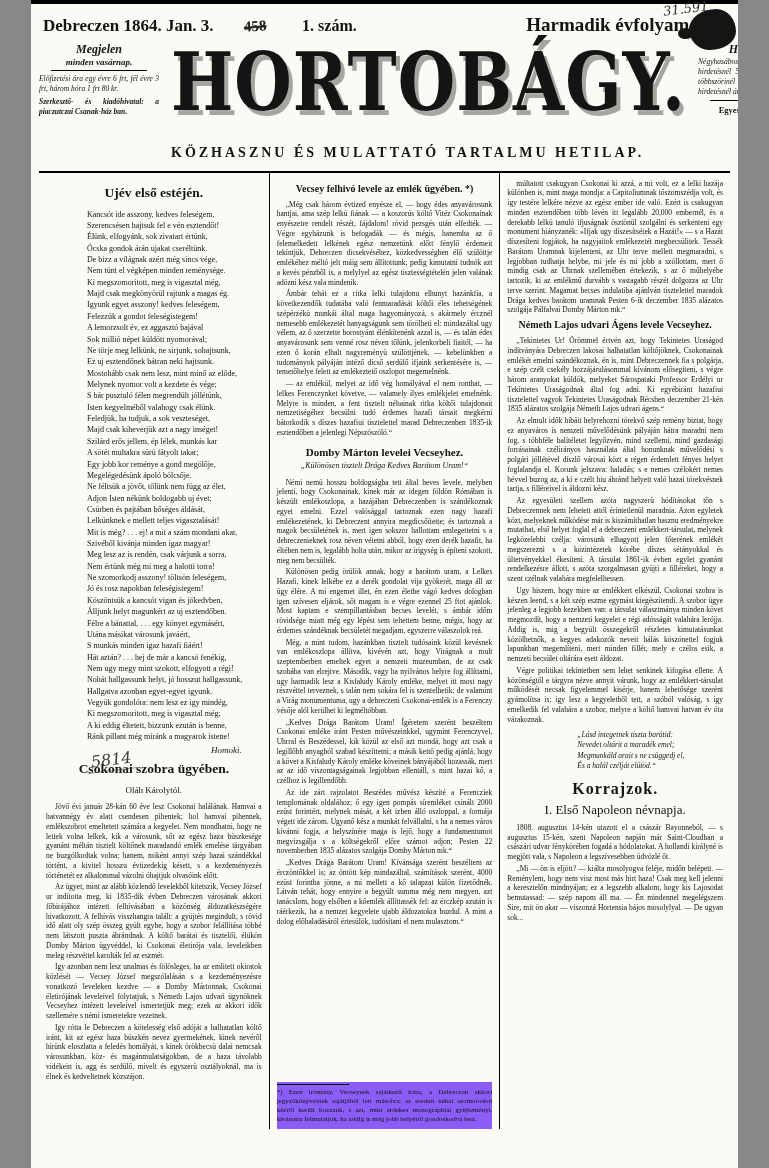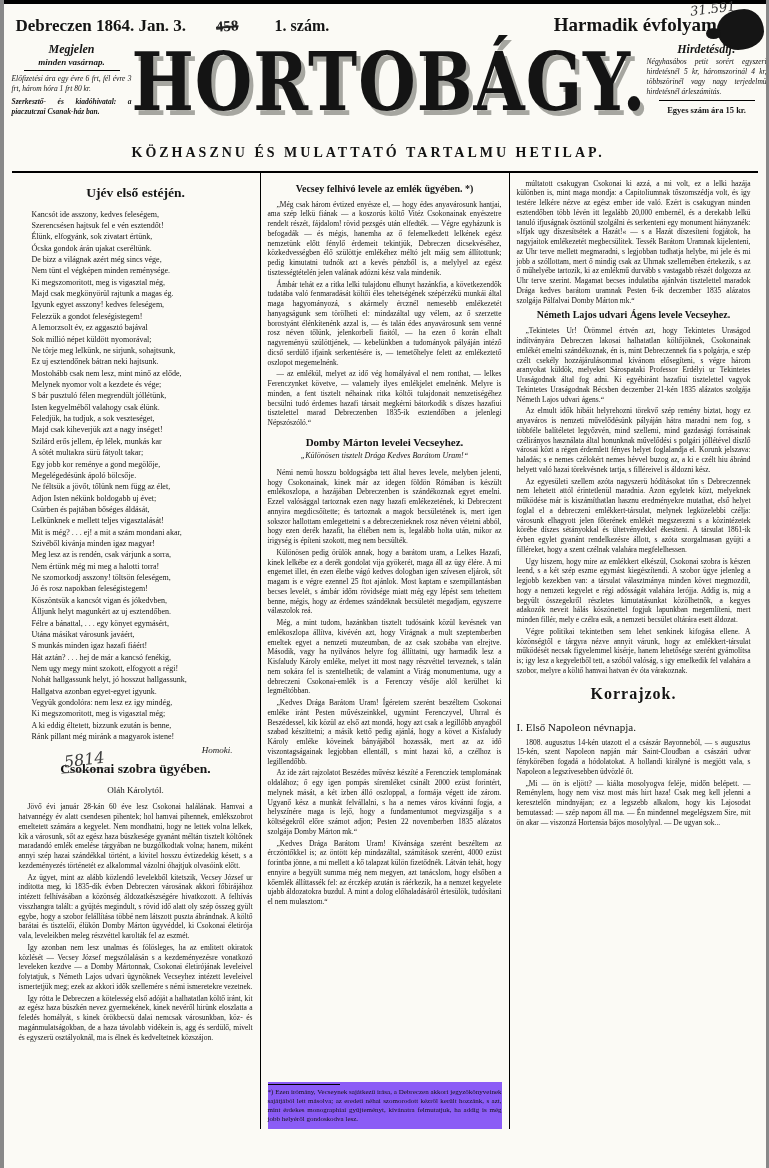--- a/index.html
+++ b/index.html
@@ -1,32 +1,32 @@
 <!DOCTYPE html>
 <html lang="hu"><head>
 <meta charset="utf-8">
 <style>
   html,body{margin:0;padding:0;background:#888;}
-  .page{width:762px;height:1168px;margin:0 auto;background:#fbfaf5;position:relative;overflow:hidden;
+  .page{width:707px;height:1168px;margin:0 auto;background:#fbfaf5;position:relative;overflow:hidden;
         font-family:"Liberation Serif","DejaVu Serif",serif;color:#141414;}
   .scan-top{position:absolute;top:0;left:0;width:100%;height:4px;background:#000;}
   
   .header{display:flex;align-items:baseline;padding:14px 10px 0 12px;}
   .date-line{font-size:17px;font-weight:bold;}
   .crossed{margin-left:30px;font-size:15px;font-weight:bold;color:#222;
            text-decoration:line-through;text-decoration-thickness:2px;transform:rotate(-4deg);display:inline-block;}
   .issue{margin-left:36px;font-size:16px;font-weight:bold;}
   .volume{margin-left:auto;margin-right:34px;font-size:19px;font-weight:bold;}
   .hand-top{position:absolute;top:1px;right:30px;font-size:13px;font-style:italic;color:#333;
             transform:rotate(-7deg);font-family:"DejaVu Serif",serif;}
   .ink-blob{position:absolute;top:9px;right:2px;width:47px;height:41px;background:#151515;
             border-radius:58% 42% 55% 45% / 50% 55% 45% 50%;}
   .ink-blob::after{content:"";position:absolute;left:-11px;top:19px;width:15px;height:11px;background:#151515;border-radius:50%;}
   
-  .masthead{display:grid;grid-template-columns:120px 1fr 120px;gap:0;padding:2px 8px 0;}
+  .masthead{display:grid;grid-template-columns:120px 1fr 120px;gap:12px;padding:2px 8px 0;}
   .side-box{padding-top:4px;}
   .box-title{font-size:12px;font-weight:bold;font-style:italic;text-align:center;}
   .box-sub{font-size:9px;font-weight:bold;font-style:italic;text-align:center;margin-bottom:2px;}
   .box-rule{border:none;border-top:1px solid #000;margin:3px 12px;}
   .box-text{font-size:7.5px;line-height:1.32;text-align:justify;font-style:italic;}
   .box-text.bold{font-weight:bold;margin-top:3px;}
   .box-price{font-size:8.5px;font-weight:bold;text-align:center;margin-top:4px;}
   .mast-center{text-align:left;overflow:visible;}
   .big-title{font-family:"DejaVu Serif",serif;font-size:66px;font-weight:bold;letter-spacing:1px;
              line-height:1.1;white-space:nowrap;transform:scaleY(1.22);transform-origin:top center;
@@ -36,30 +36,30 @@
   
   .columns{display:flex;margin:0 8px;height:956px;overflow:hidden;}
   .col{flex:1 1 0;padding:6px 7px 0;overflow:hidden;position:relative;}
   .col+.col{border-left:1px solid #000;}
   .article-heading{font-size:13.5px;font-weight:bold;text-align:center;margin:6px 0 8px;}
   .small-heading{font-size:10px;font-weight:bold;text-align:center;margin:4px 6px 6px;}
   .sub-heading{font-size:11px;font-weight:bold;text-align:center;margin:8px 0 3px;}
   .byline{font-size:9px;text-align:center;margin:0 0 7px;}
   .salutation{font-size:8px;font-style:italic;text-align:center;margin:1px 0 8px;}
   .poem{padding-left:13px;}
-  .poem-line{font-size:8px;line-height:1.42;white-space:nowrap;}
+  .poem-line{font-size:8px;line-height:1.42;white-space:nowrap;margin-left:28px;}
   .poem-signature{font-size:9px;font-style:italic;text-align:right;padding-right:20px;margin-top:3px;}
   .body-text p{font-size:7.5px;line-height:1.3;text-align:justify;text-indent:9px;margin:0 0 2px;}
   .footnote{position:absolute;bottom:0;left:7px;right:7px;background:#8b5cf6;font-size:7px;line-height:1.32;
             text-align:justify;padding:2px 0 4px;}
   .footnote::before{content:"";display:block;width:72px;border-top:1px solid #000;margin-bottom:3px;}
   .verse{margin:6px 0 4px 42px;}
   .verse .poem-line{font-size:7.5px;font-style:italic;line-height:1.35;}
   .section-title{font-size:16px;font-weight:bold;text-align:center;letter-spacing:1px;margin:9px 0 4px;}
-  .section-sub{font-size:11px;text-align:left;margin:18px 0 5px;}
+  .section-sub{font-size:13px;text-align:center;margin:4px 0 5px;}
   .hand-margin{position:absolute;left:56px;top:750px;font-size:16px;font-style:italic;color:#3c3c3c;
                transform:rotate(-7deg);font-family:"DejaVu Serif",serif;border-bottom:1px solid rgba(60,60,60,.55);padding:0 4px 1px;}
 </style>
 </head>
 <body>
 
 <div class="page">
   <div class="scan-top"></div>
 
   <div class="header">
@@ -184,20 +184,26 @@
       <div class="small-heading">Németh Lajos udvari Ágens levele Vecseyhez.</div>
       <div class="body-text">
           <p>„Tekintetes Ur! Örömmel értvén azt, hogy Tekintetes Uraságod indítványára Debreczen lakosai halhatatlan költőjöknek, Csokonainak emlékét emelni szándékoznak, én is, mint Debreczennek fia s polgárja, e szép czélt csekély hozzájárulásommal kívánom elősegíteni, s végre három aranyokat küldök, melyeket Sárospataki Professor Erdélyi ur Tekintetes Uraságodnak által fog adni. Ki egyébiránt hazafiui tisztelettel vagyok Tekintetes Uraságodnak Bécsben deczember 21-kén 1835 alázatos szolgája Németh Lajos udvari ágens.“</p>
           <p>Az elmult idők hibáit helyrehozni törekvő szép remény biztat, hogy ez anyaváros is nemzeti művelődésünk pályáján hátra maradni nem fog, s többféle balítéletet legyőzvén, mind szellemi, mind gazdasági forrásainak czélirányos használata által honunknak művelődési s polgári jóllétével díszlő városai közt a régen érdemlett fényes helyet foglalandja el. Korunk jelszava: haladás; s e nemes czélokért nemes hévvel buzog az, a ki e czélt hiu ábránd helyett való hazai törekvésnek tartja, s filléreivel is áldozni kész.</p>
         </div>
       <div class="body-text">
           <p>Az egyesületi szellem azóta nagyszerü hódításokat tőn s Debreczennek nem lehetett attól érintetlenül maradnia. Azon egyletek közt, melyeknek működése már is kiszámíthatlan hasznu eredményekre mutathat, első helyet foglal el a debreczeni emlékkert-társulat, melynek legközelebbi czélja: városunk elhagyott jelen főterének emlékét megszerezni s a közintézetek körébe díszes sétányokkal és ültetvényekkel ékesíteni. A társulat 1861-ik évben egylet gyanánt rendelkezésre állott, s azóta szorgalmasan gyüjti a filléreket, hogy a szent czélnak valahára megfelelhessen.</p>
           <p>Ugy hiszem, hogy mire az emlékkert elkészül, Csokonai szobra is készen leend, s a két szép eszme egymást kiegészítendi. A szobor ügye jelenleg a legjobb kezekben van: a társulat választmánya minden követ megmozdít, hogy a nemzeti kegyelet e régi adósságát valahára lerójja. Addig is, mig a begyült összegekről részletes kimutatásunkat közölhetnők, a kegyes adakozók neveit hálás köszönettel fogjuk lapunkban megemlíteni, mert minden fillér, mely e czélra esik, a nemzeti becsület oltárára esett áldozat.</p>
           <p>Végre politikai tekintetben sem lehet senkinek kifogása ellene. A közönségtől e tárgyra nézve annyit várunk, hogy az emlékkert-társulat működését necsak figyelemmel kisérje, hanem lehetősége szerént gyámolítsa is; igy lesz a kegyeletből tett, a szóból valóság, s igy emelkedik fel valahára a szobor, melyre a költő hamvai hatvan év óta várakoznak.</p>
         </div>
+      <div class="verse">
+          <div class="poem-line">„Lásd integetnek tiszta barátid:</div>
+          <div class="poem-line">Nevedet oltárit a maradék emel;</div>
+          <div class="poem-line">Megmunkáld arait s ne csüggedj el,</div>
+          <div class="poem-line">És a halál czélját elütöd.“</div>
+        </div>
       <div class="section-title">Korrajzok.</div>
       <div class="section-sub">I. Első Napoleon névnapja.</div>
       <div class="body-text">
           <p>1808. augusztus 14-kén utazott el a császár Bayonneból, — s augusztus 15-kén, szent Napoleon napján már Saint-Cloudban a császári udvar fénykörében fogadá a hódolatokat. A hollandi királyné is megjött vala, s Napoleon a legszívesebben üdvözlé őt.</p>
           <p>„Mi — ön is eljött? — kiálta mosolyogva feléje, midőn belépett. — Reménylem, hogy nem visz most más hirt haza! Csak meg kell jelenni a keresztelőn mindnyájan; ez a legszebb alkalom, hogy kis Lajosodat bemutassad: — szép napom áll ma. — Én mindennel megelégszem Sire, mit ön akar — viszonzá Hortensia bájos mosolylyal. — De ugyan sok...</p>
         </div>
     </div>
 
   </div>
 

